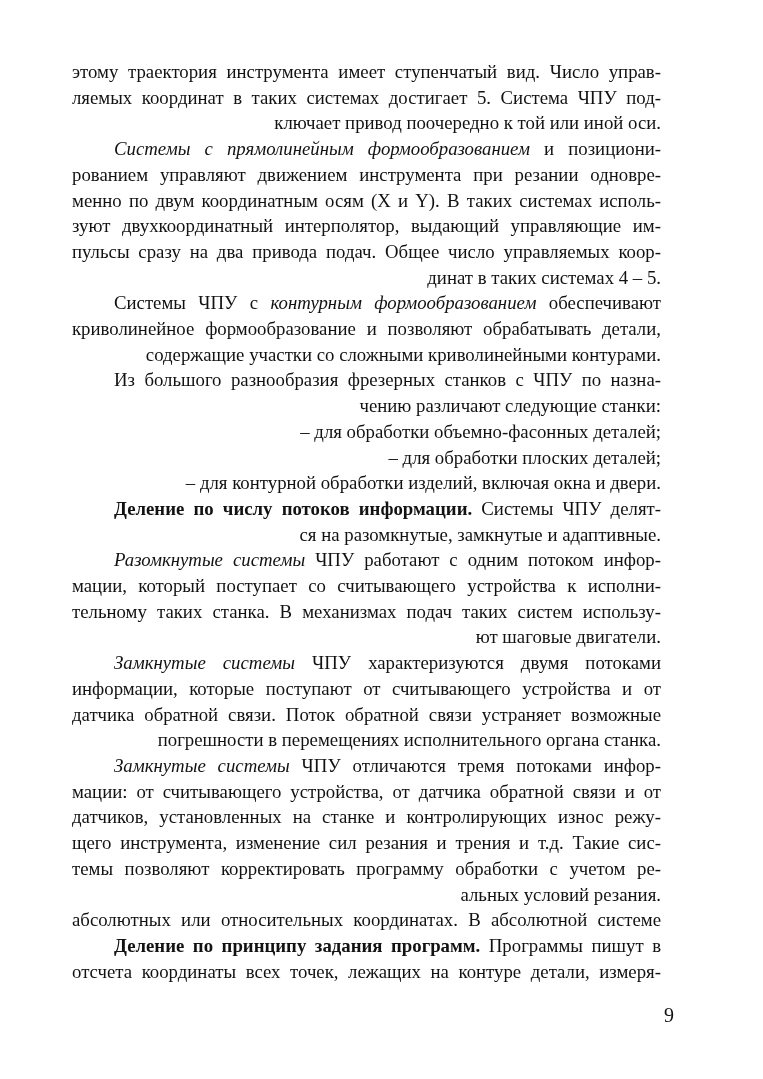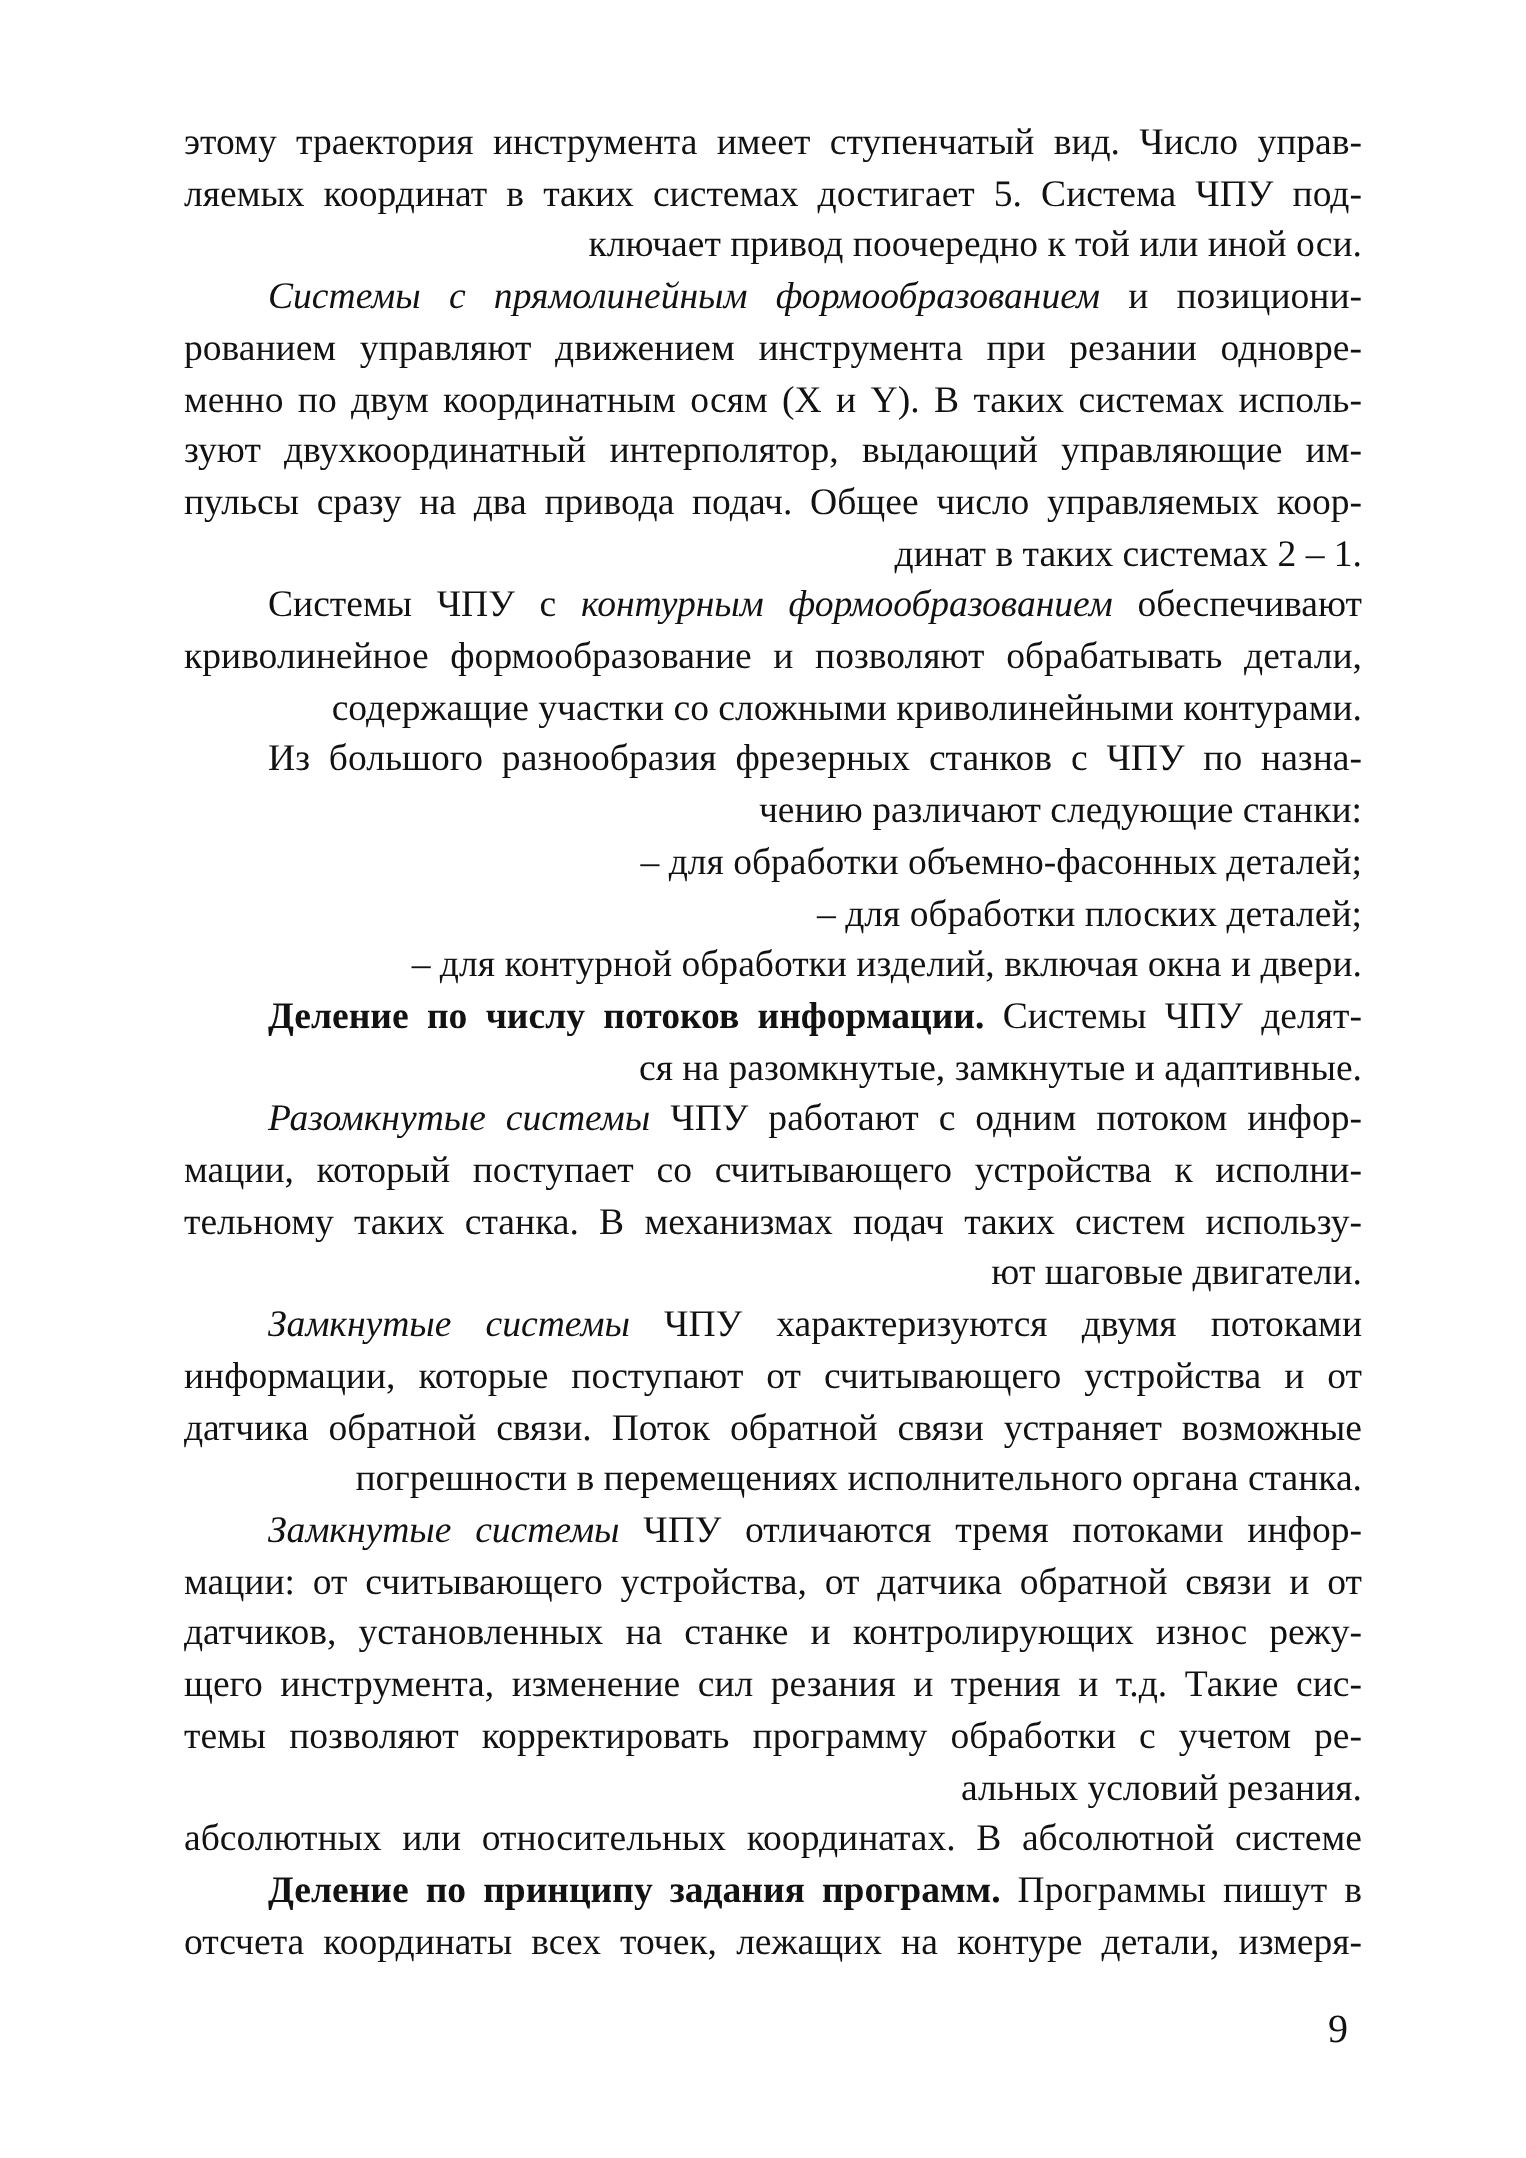--- a/index.html
+++ b/index.html
@@ -6,21 +6,21 @@
   html, body { margin: 0; padding: 0; }
   body {
     width: 763px; height: 1079px;
     position: relative; overflow: hidden;
     background: #ffffff;
     color: #121212;
     font-family: "Liberation Serif", "DejaVu Serif", serif;
   }
   .page-body {
     position: absolute;
-    left: 92px; top: 59px; width: 589px;
+    left: 72px; top: 59px; width: 589px;
     font-size: 18.8px;
     line-height: 25.7px;
   }
   .line { min-height: 25.7px; text-align: right; }
   .line.justify { text-align: justify; text-align-last: justify; }
   .line.indent { text-indent: 42px; }
   .seg.italic { font-style: italic; }
   .seg.bold { font-weight: bold; }
   .page-number {
     position: absolute;
@@ -35,21 +35,21 @@
 
 <div class="page-body">
     <div class="line justify"><span class="seg regular">этому траектория инструмента имеет ступенчатый вид. Число управ-</span></div>
     <div class="line justify"><span class="seg regular">ляемых координат в таких системах достигает 5. Система ЧПУ под-</span></div>
     <div class="line"><span class="seg regular">ключает привод поочередно к той или иной оси.</span></div>
     <div class="line justify indent"><span class="seg italic">Системы с прямолинейным формообразованием</span><span class="seg regular"> и позициони-</span></div>
     <div class="line justify"><span class="seg regular">рованием управляют движением инструмента при резании одновре-</span></div>
     <div class="line justify"><span class="seg regular">менно по двум координатным осям (X и Y). В таких системах исполь-</span></div>
     <div class="line justify"><span class="seg regular">зуют двухкоординатный интерполятор, выдающий управляющие им-</span></div>
     <div class="line justify"><span class="seg regular">пульсы сразу на два привода подач. Общее число управляемых коор-</span></div>
-    <div class="line"><span class="seg regular">динат в таких системах 2 – 1.</span></div>
+    <div class="line"><span class="seg regular">динат в таких системах 4 – 5.</span></div>
     <div class="line justify indent"><span class="seg regular">Системы ЧПУ с </span><span class="seg italic">контурным формообразованием</span><span class="seg regular"> обеспечивают</span></div>
     <div class="line justify"><span class="seg regular">криволинейное формообразование и позволяют обрабатывать детали,</span></div>
     <div class="line"><span class="seg regular">содержащие участки со сложными криволинейными контурами.</span></div>
     <div class="line justify indent"><span class="seg regular">Из большого разнообразия фрезерных станков с ЧПУ по назна-</span></div>
     <div class="line"><span class="seg regular">чению различают следующие станки:</span></div>
     <div class="line indent"><span class="seg regular">– для обработки объемно-фасонных деталей;</span></div>
     <div class="line indent"><span class="seg regular">– для обработки плоских деталей;</span></div>
     <div class="line indent"><span class="seg regular">– для контурной обработки изделий, включая окна и двери.</span></div>
     <div class="line justify indent"><span class="seg bold">Деление по числу потоков информации.</span><span class="seg regular"> Системы ЧПУ делят-</span></div>
     <div class="line"><span class="seg regular">ся на разомкнутые, замкнутые и адаптивные.</span></div>

